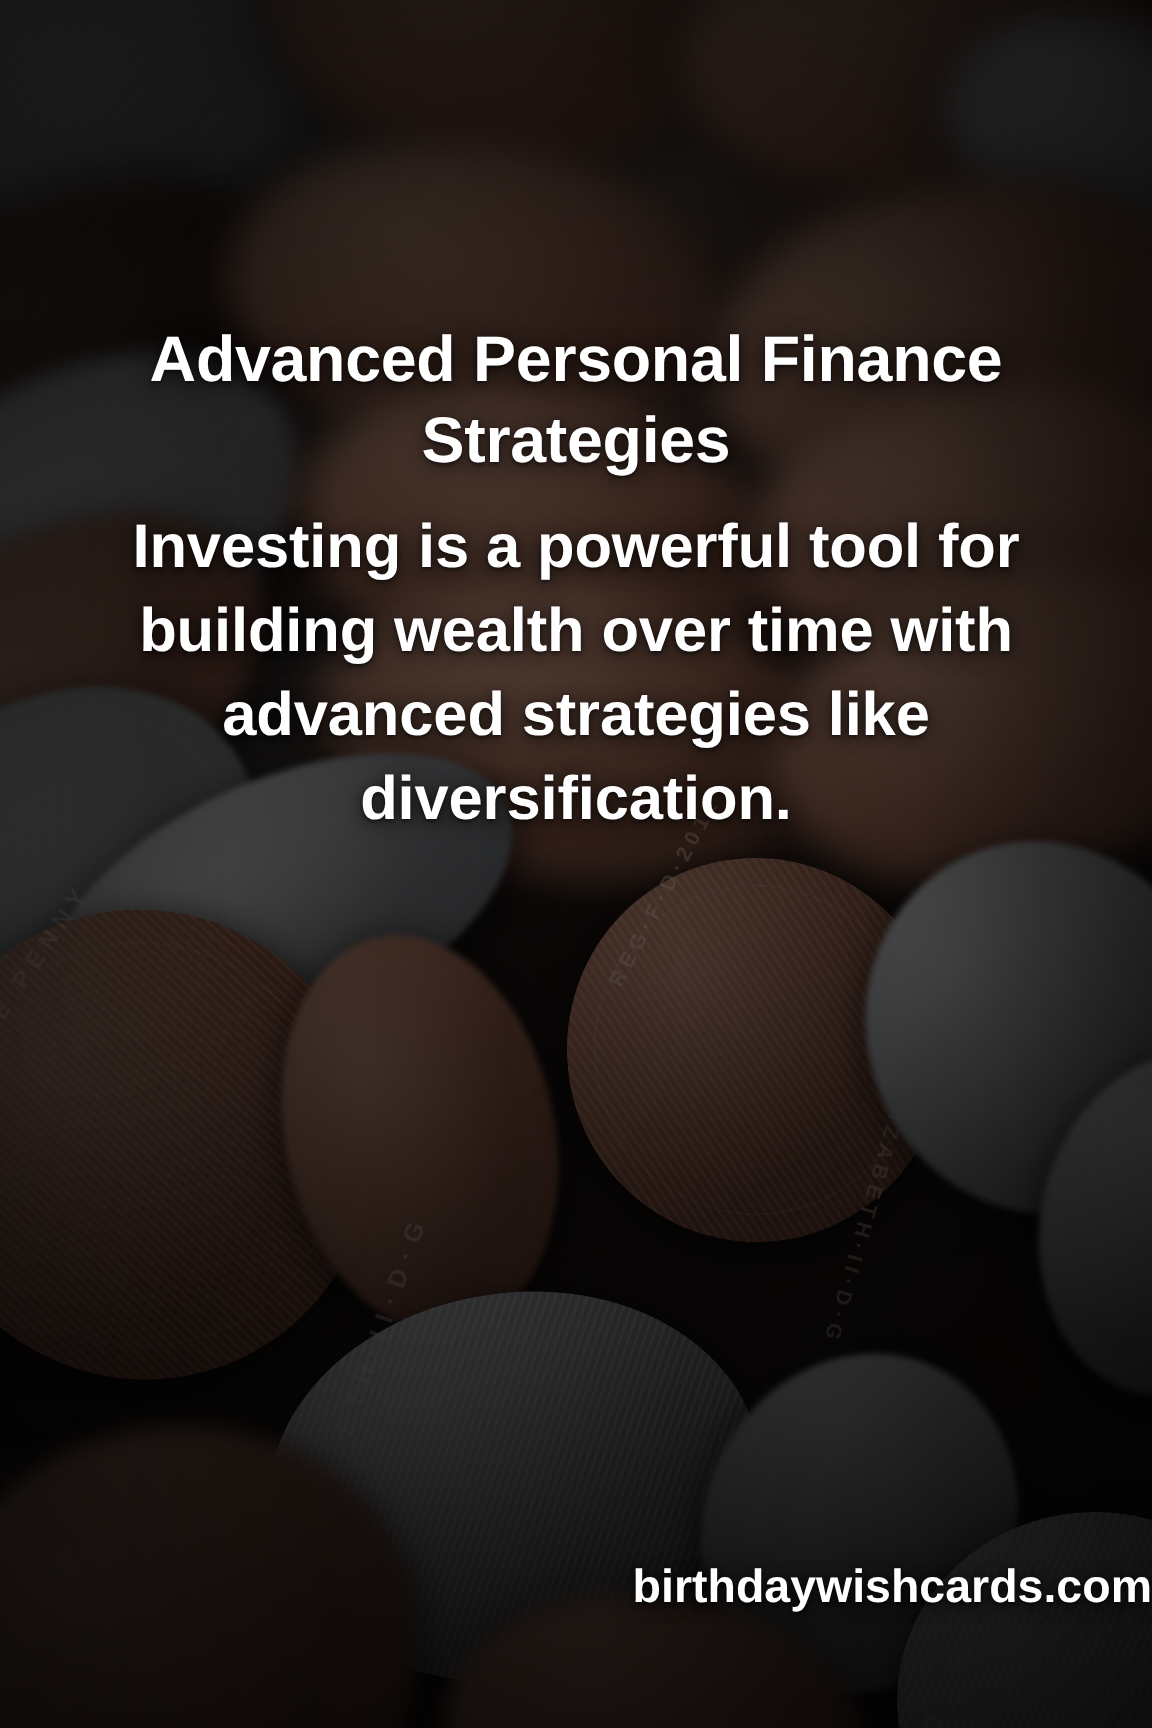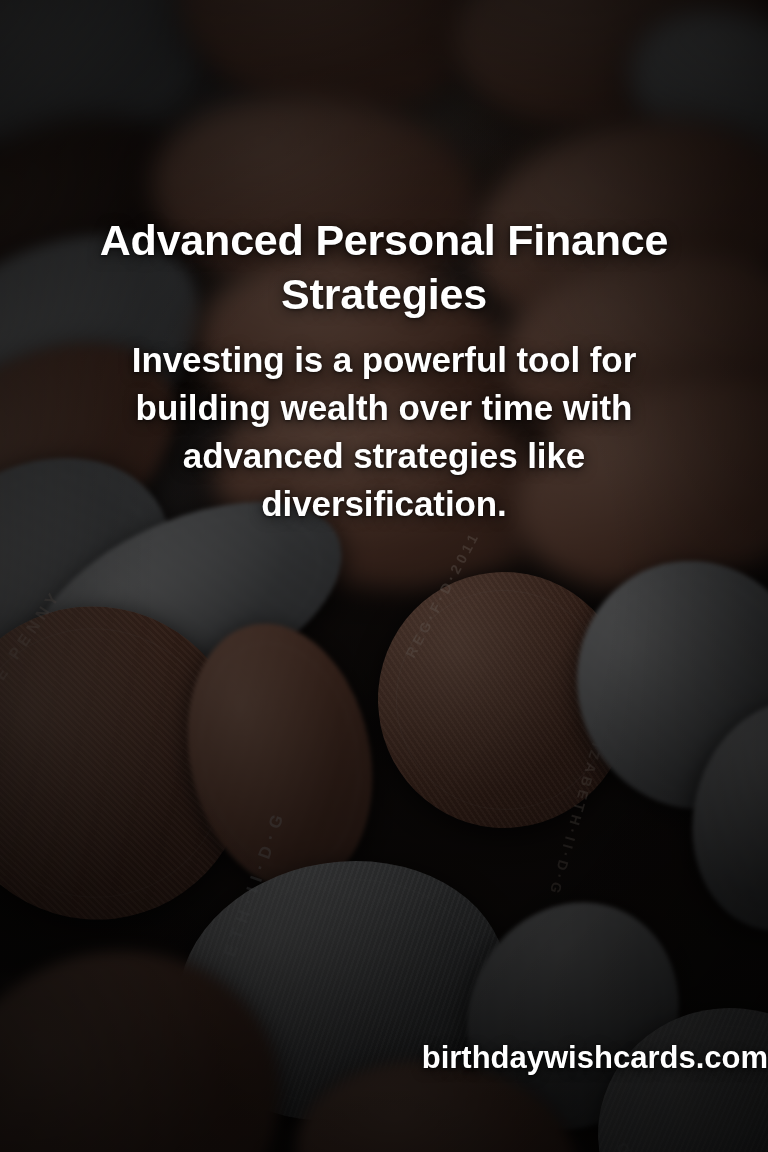--- a/index.html
+++ b/index.html
@@ -133,21 +133,21 @@
     text-shadow: 0 2px 14px rgba(0,0,0,0.70), 0 1px 3px rgba(0,0,0,0.55);
   }
 
   .body-text {
     position: absolute;
     top: 336px;
     left: 86px;
     right: 86px;
     margin: 0;
     color: #ffffff;
-    font-size: 35px;
+    font-size: 41px;
     font-weight: bold;
     line-height: 1.37;
     letter-spacing: -0.1px;
     text-shadow: 0 2px 13px rgba(0,0,0,0.70), 0 1px 3px rgba(0,0,0,0.55);
   }
 
   .watermark {
     position: absolute;
     top: 1040px;
     left: 0;

